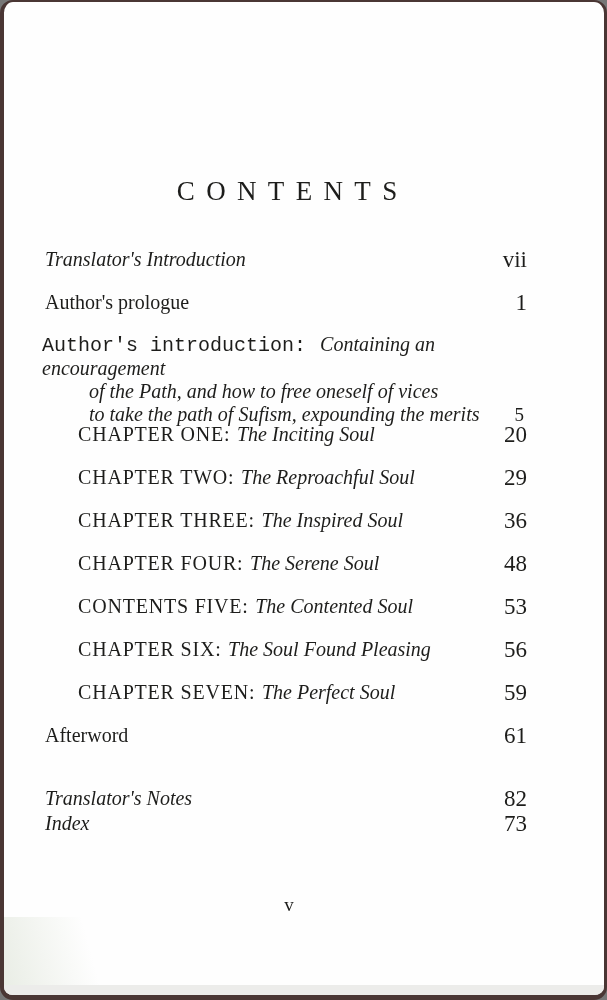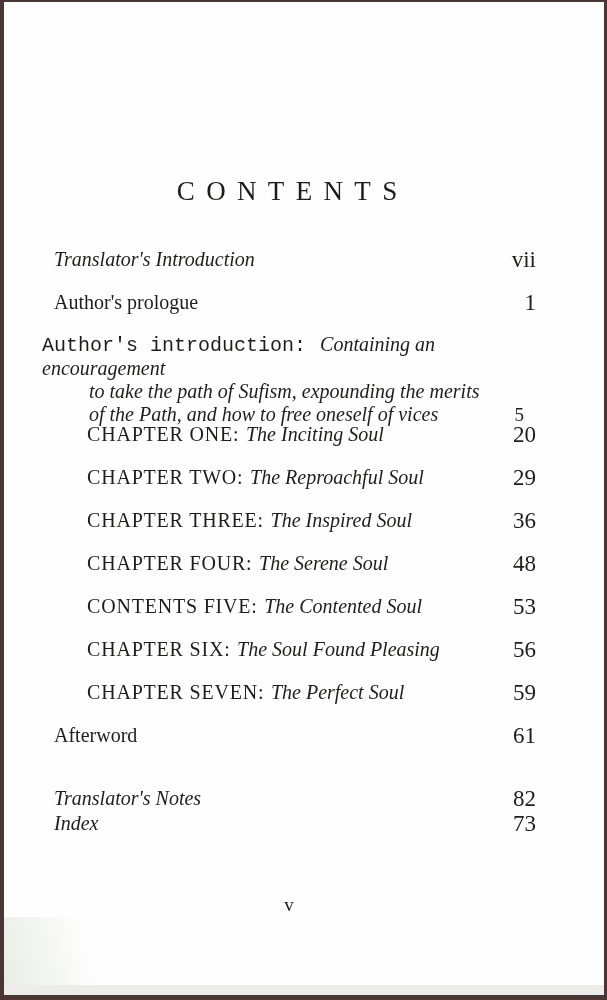--- a/index.html
+++ b/index.html
@@ -9,20 +9,21 @@
     height: 1000px;
     box-sizing: border-box;
     background: #fefefe;
     border-left: 4px solid #4a3634;
     border-top: 2px solid #4a3634;
     border-right: 3px solid #4a3634;
     border-bottom: 5px solid #4a3634;
     overflow: hidden;
     font-family: "Liberation Serif", "DejaVu Serif", serif;
     color: #1d1d1b;
+    border-radius: 13px;
   }
   .bottom-strip {
     position: absolute;
     left: 0; right: 0; bottom: 0;
     height: 10px;
     background: #ececea;
   }
   .corner-shade {
     position: absolute;
     left: 0; bottom: 8px;
@@ -35,21 +36,21 @@
     left: 0;
     width: 566px;
     text-align: center;
     font-size: 27px;
     letter-spacing: 0.42em;
     text-indent: 0.42em; 
     font-weight: 400;
   }
   .row {
     position: absolute;
-    left: 50px;
+    left: 41px;
     width: 482px;
     display: flex;
     justify-content: space-between;
     align-items: flex-end;
     font-size: 20px;
     line-height: 23px;
   }
   .pagenum {
     font-size: 23px;
     white-space: nowrap;
@@ -96,22 +97,22 @@
 
   <div class="row" style="top:289px">
     <span>Author's prologue</span>
     <span class="pagenum">1</span>
   </div>
 
   <div class="intro-block" style="top:331px">
     <div>
       <span class="prefix-gap-wide">Author's introduction:</span><span class="italic">Containing an encouragement</span>
     </div>
+    <div class="italic intro-line-indent">of the Path, and how to free oneself of vices</div>
     <div class="italic intro-line-indent">to take the path of Sufism, expounding the merits</div>
-    <div class="italic intro-line-indent">of the Path, and how to free oneself of vices</div>
     <span class="intro-page">5</span>
   </div>
 
   <div class="row" style="top:421px">
     <span><span class="caps prefix-gap">CHAPTER ONE:</span><span class="italic">The Inciting Soul</span></span>
     <span class="pagenum">20</span>
   </div>
 
   <div class="row" style="top:464px">
     <span><span class="caps prefix-gap">CHAPTER TWO:</span><span class="italic">The Reproachful Soul</span></span>

